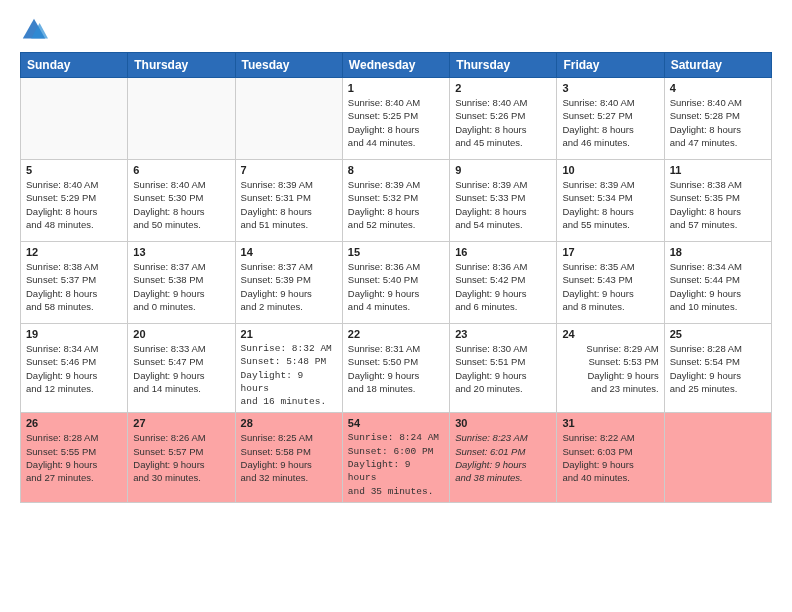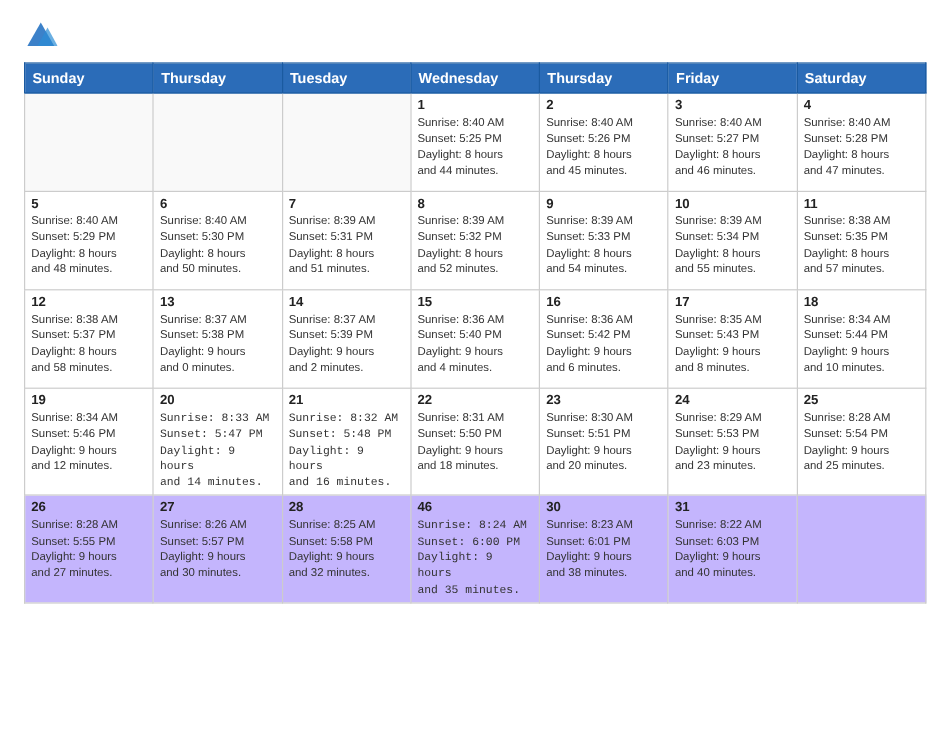--- a/index.html
+++ b/index.html
@@ -74,21 +74,21 @@
       padding: 4px 5px;
       font-size: 9.5px;
       color: #333;
       background: #fff;
       height: 82px;
     }
     .calendar td.empty {
       background: #f9f9f9;
     }
     .calendar tr:last-child td {
-      background: #c4b5fd;
+      background: #fca5a5;
     }
     .day-number {
       font-size: 11px;
       font-weight: bold;
       color: #222;
       display: block;
       margin-bottom: 2px;
     }
     .day-info {
       line-height: 1.4;
@@ -268,21 +268,21 @@
         <tr>
           <td>
             <span class="day-number">19</span>
             <div class="day-info" style="white-space: pre-line;">Sunrise: 8:34 AM
 Sunset: 5:46 PM
 Daylight: 9 hours
 and 12 minutes.</div>
           </td>
           <td>
             <span class="day-number">20</span>
-            <div class="day-info" style="white-space: pre-line; font-family: Liberation Mono, monospace;">Sunrise: 8:33 AM
+            <div class="day-info" style="white-space: pre-line;">Sunrise: 8:33 AM
 Sunset: 5:47 PM
 Daylight: 9 hours
 and 14 minutes.</div>
           </td>
           <td>
             <span class="day-number">21</span>
             <div class="day-info" style="white-space: pre-line; font-family: Liberation Mono, monospace;">Sunrise: 8:32 AM
 Sunset: 5:48 PM
 Daylight: 9 hours
 and 16 minutes.</div>
@@ -296,21 +296,21 @@
           </td>
           <td>
             <span class="day-number">23</span>
             <div class="day-info" style="white-space: pre-line;">Sunrise: 8:30 AM
 Sunset: 5:51 PM
 Daylight: 9 hours
 and 20 minutes.</div>
           </td>
           <td>
             <span class="day-number">24</span>
-            <div class="day-info" style="white-space: pre-line;">Sunrise: 8:29 AM
+            <div class="day-info" style="white-space: pre-line; text-align: right;">Sunrise: 8:29 AM
 Sunset: 5:53 PM
 Daylight: 9 hours
 and 23 minutes.</div>
           </td>
           <td>
             <span class="day-number">25</span>
             <div class="day-info" style="white-space: pre-line;">Sunrise: 8:28 AM
 Sunset: 5:54 PM
 Daylight: 9 hours
 and 25 minutes.</div>
@@ -332,29 +332,29 @@
 and 30 minutes.</div>
           </td>
           <td>
             <span class="day-number">28</span>
             <div class="day-info" style="white-space: pre-line;">Sunrise: 8:25 AM
 Sunset: 5:58 PM
 Daylight: 9 hours
 and 32 minutes.</div>
           </td>
           <td>
-            <span class="day-number">46</span>
+            <span class="day-number">54</span>
             <div class="day-info" style="white-space: pre-line; font-family: Liberation Mono, monospace;">Sunrise: 8:24 AM
 Sunset: 6:00 PM
 Daylight: 9 hours
 and 35 minutes.</div>
           </td>
           <td>
             <span class="day-number">30</span>
-            <div class="day-info" style="white-space: pre-line;">Sunrise: 8:23 AM
+            <div class="day-info" style="white-space: pre-line; font-style: italic;">Sunrise: 8:23 AM
 Sunset: 6:01 PM
 Daylight: 9 hours
 and 38 minutes.</div>
           </td>
           <td>
             <span class="day-number">31</span>
             <div class="day-info" style="white-space: pre-line;">Sunrise: 8:22 AM
 Sunset: 6:03 PM
 Daylight: 9 hours
 and 40 minutes.</div>

